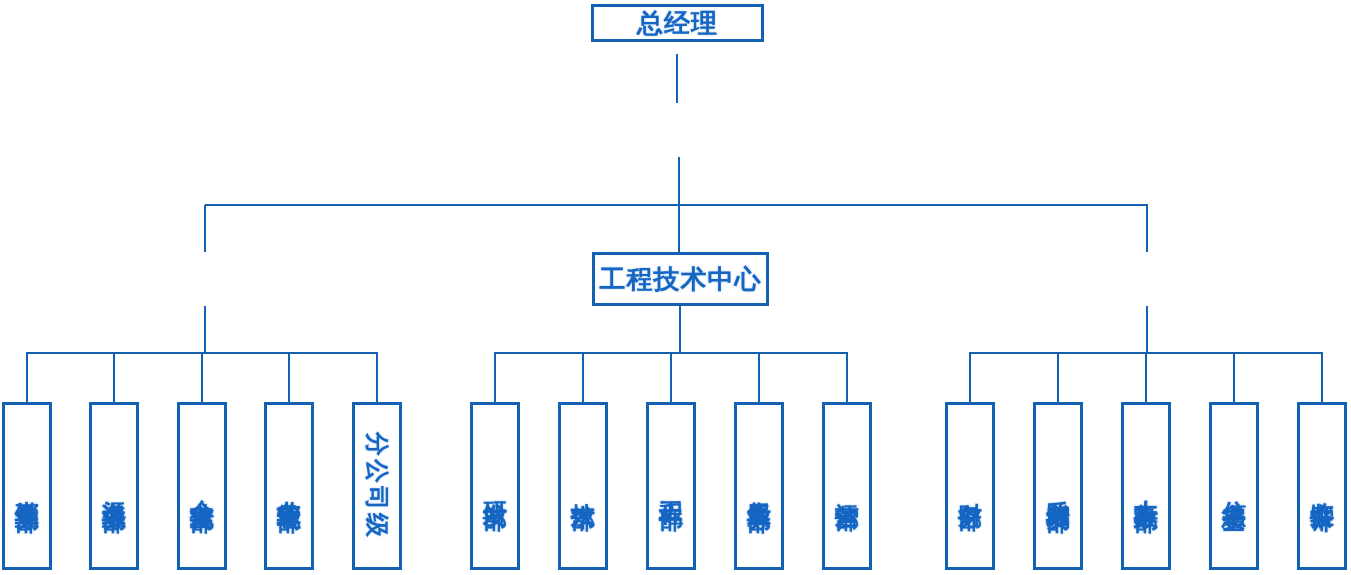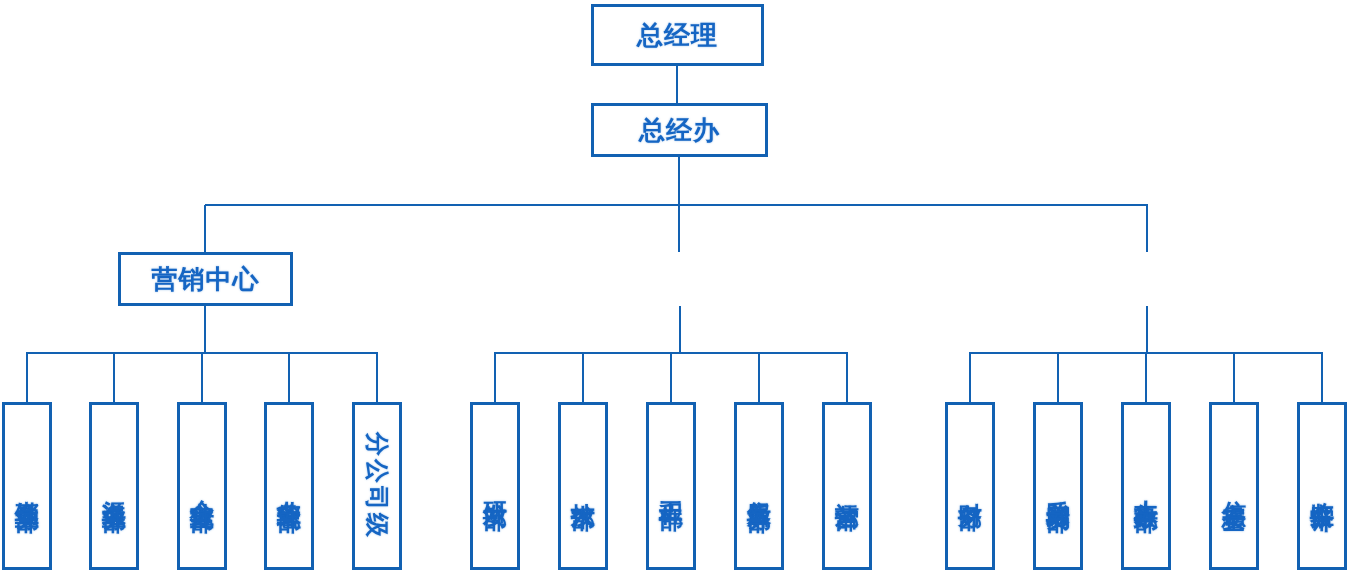--- a/index.html
+++ b/index.html
@@ -83,30 +83,27 @@
   <div class="line vl" style="left:670px;top:353px;height:49px"></div>
   <div class="line vl" style="left:758px;top:353px;height:49px"></div>
   <div class="line vl" style="left:846px;top:353px;height:49px"></div>
 
   <div class="line vl" style="left:969px;top:353px;height:49px"></div>
   <div class="line vl" style="left:1057px;top:353px;height:49px"></div>
   <div class="line vl" style="left:1145px;top:353px;height:49px"></div>
   <div class="line vl" style="left:1233px;top:353px;height:49px"></div>
   <div class="line vl" style="left:1321px;top:353px;height:49px"></div>
 
-  <div class="hbox" style="left:591px;top:4px;width:173px;height:62px">
+  <div class="hbox" style="left:591px;top:4px;width:173px;height:38px">
     <span>总经理</span>
   </div>
 
-  <div class="hbox" style="left:591px;top:103px;width:177px;height:54px">
-    <span>总经办</span>
-  </div>
 
-  <div class="hbox" style="left:118px;top:252px;width:175px;height:54px">
-    <span>营销中心</span>
+  <div class="hbox" style="left:592px;top:252px;width:177px;height:54px">
+    <span>工程技术中心</span>
   </div>
 
   <div class="vbox" style="left:2px">
     <span>直销业务部</span>
   </div>
   <div class="vbox" style="left:89px">
     <span>渠道业务部</span>
   </div>
   <div class="vbox" style="left:177px">
     <span>企业宣传部</span>

